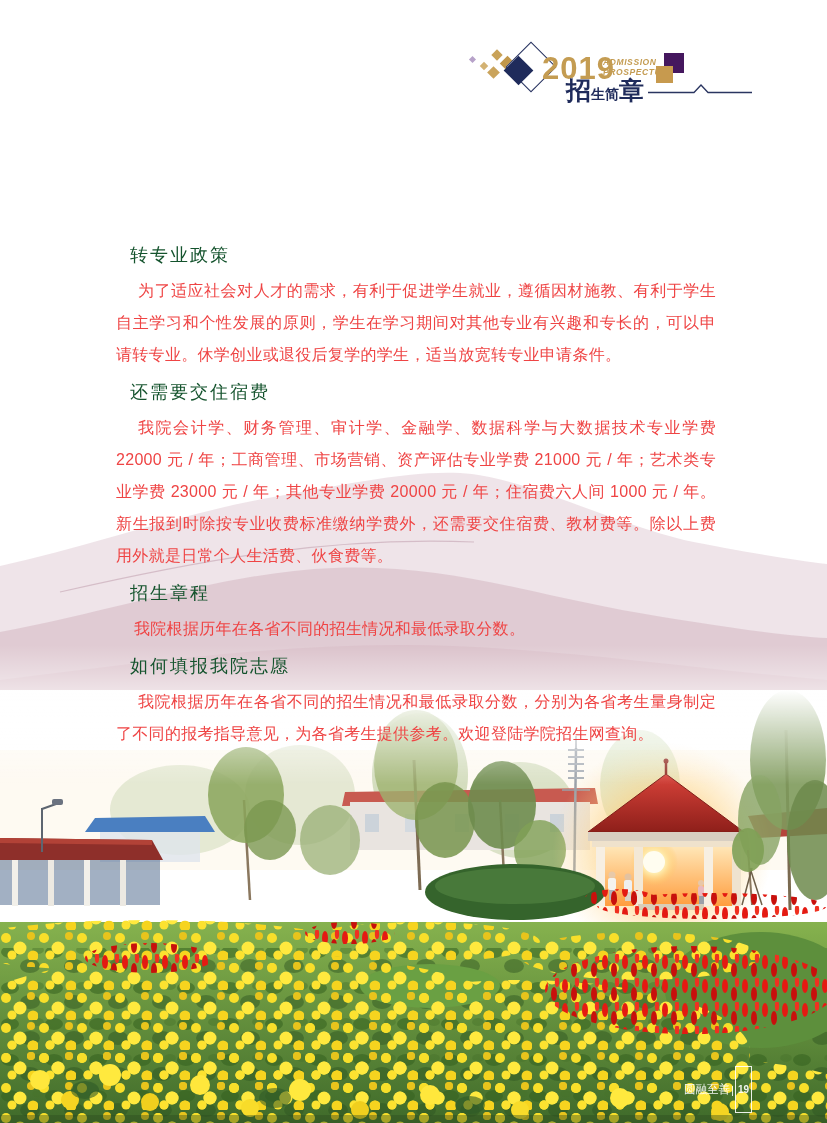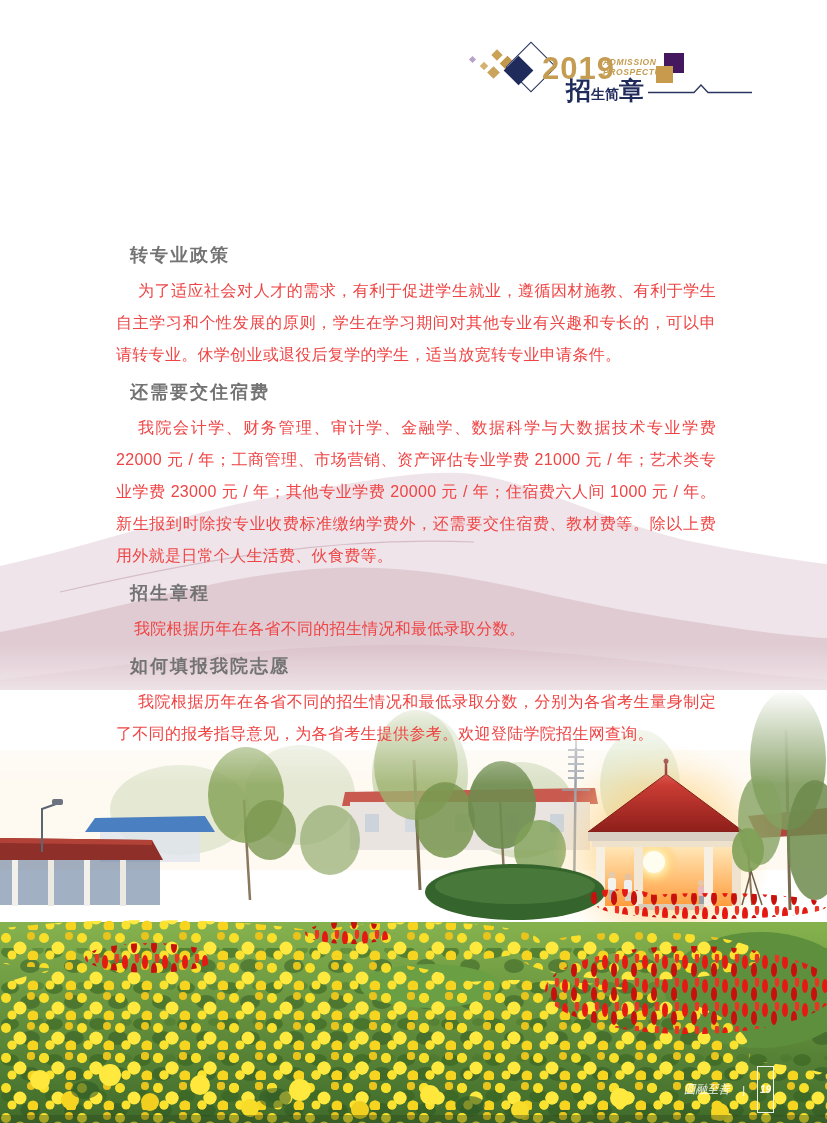--- a/index.html
+++ b/index.html
@@ -25,29 +25,29 @@
   .tcn .big{font-size:25px;}
   .tcn .small{font-size:14px;}
   .sq{position:absolute;}
   .sq-purple{width:20px;height:20px;left:202px;top:13px;background:#45175e;z-index:1;}
   .sq-gold{width:17px;height:17px;left:194px;top:26px;background:#c79a4e;z-index:2;}
   .pulse{position:absolute;left:186px;top:42px;width:104px;height:14px;}
   
   .mountains{position:absolute;left:0;top:440px;width:827px;height:290px;z-index:0;}
   .content{position:absolute;left:112px;top:243px;width:604px;z-index:2;}
   .sec h2{margin:0 0 8px 0;padding-left:18px;font-size:18px;letter-spacing:2px;
-          color:#737373;font-weight:bold;}
+          color:#14532d;font-weight:normal;}
   .sec p{margin:0 0 9px 4px;font-size:16px;line-height:32px;color:#ef4444;
          text-align:justify;text-indent:22px;letter-spacing:.3px;}
   .sec p.noindent{text-indent:18px;margin-bottom:4px;}
   .sec{margin-bottom:9px;}
   
   .photo{position:absolute;left:0;top:690px;width:827px;height:433px;z-index:1;}
   .caption{position:absolute;left:684px;top:1066px;z-index:3;color:rgba(255,255,255,.92);
-           font-size:11.5px;white-space:nowrap;display:flex;align-items:center;gap:12px;font-style:italic;}
+           font-size:11.5px;white-space:nowrap;display:flex;align-items:center;gap:1px;}
   .caption .num{display:inline-block;border:1px solid rgba(255,255,255,.9);font-size:10px;
                 line-height:13px;padding:16px 2px;font-weight:bold;text-align:center;}
 </style>
 </head>
 <body>
 
 <div class="hdr">
   <div class="dia d-lav"></div>
   <div class="dia d-g1"></div>
   <div class="dia d-g2"></div>

